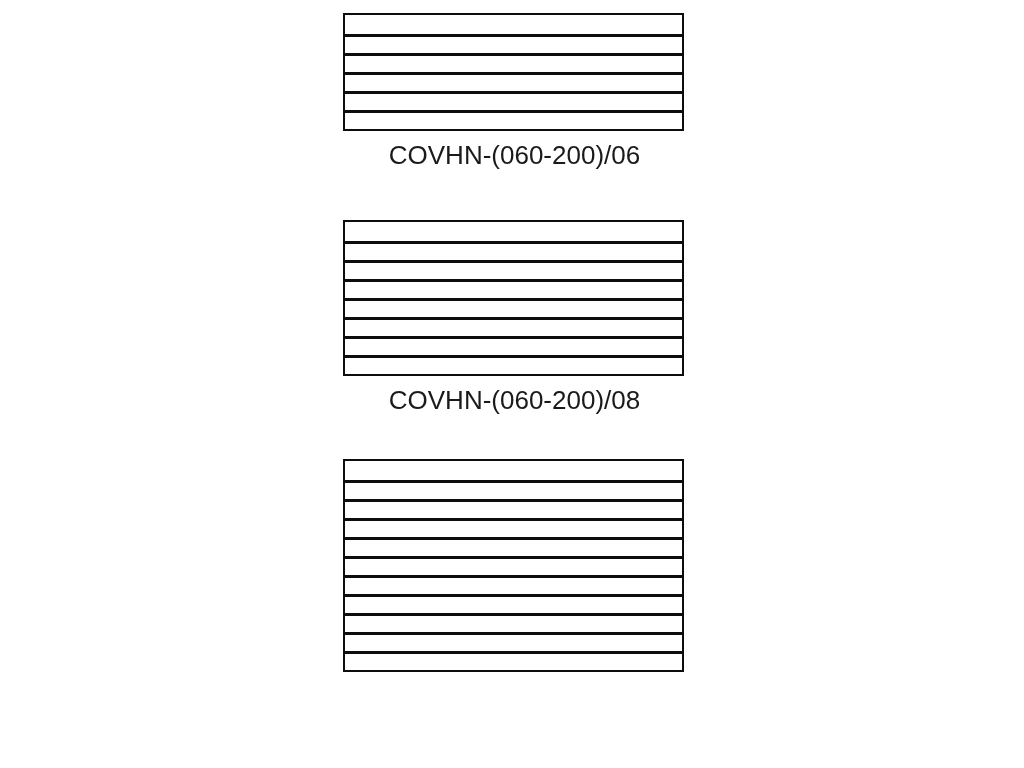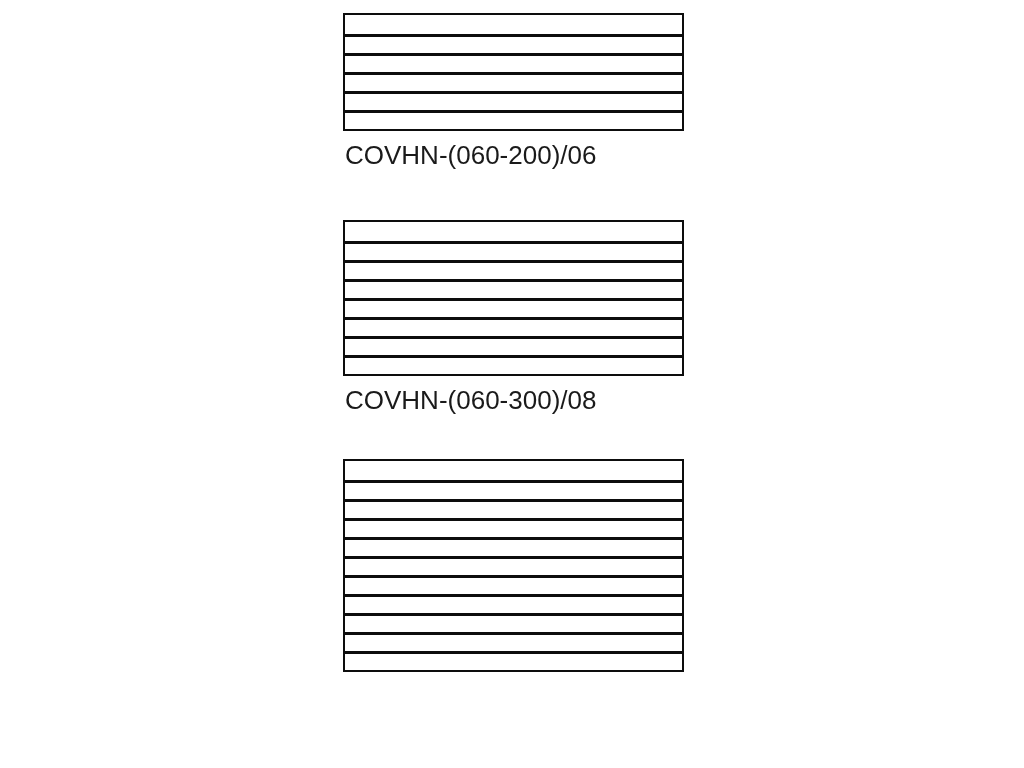--- a/index.html
+++ b/index.html
@@ -18,20 +18,21 @@
   .canvas {
     position: relative;
     width: 1024px;
     height: 768px;
     background: var(--bg);
   }
   .fig {
     position: absolute;
     left: 343px;
     width: 341px;
+    text-align: center;
   }
   .fig-1 { top: 13px; }
   .fig-2 { top: 220px; }
   .fig-3 { top: 459px; }
   .panel {
     width: 341px;
     border: 2px solid var(--line);
     background: var(--bg);
   }
   .slat {
@@ -72,21 +73,21 @@
     <div class="panel">
         <div class="slat"></div>
         <div class="slat"></div>
         <div class="slat"></div>
         <div class="slat"></div>
         <div class="slat"></div>
         <div class="slat"></div>
         <div class="slat"></div>
         <div class="slat"></div>
       </div>
-    <figcaption class="caption">COVHN-(060-300)/08</figcaption>
+    <figcaption class="caption">COVHN-(060-200)/08</figcaption>
   </figure>
 
   <figure class="fig fig-3">
     <div class="panel">
         <div class="slat"></div>
         <div class="slat"></div>
         <div class="slat"></div>
         <div class="slat"></div>
         <div class="slat"></div>
         <div class="slat"></div>

